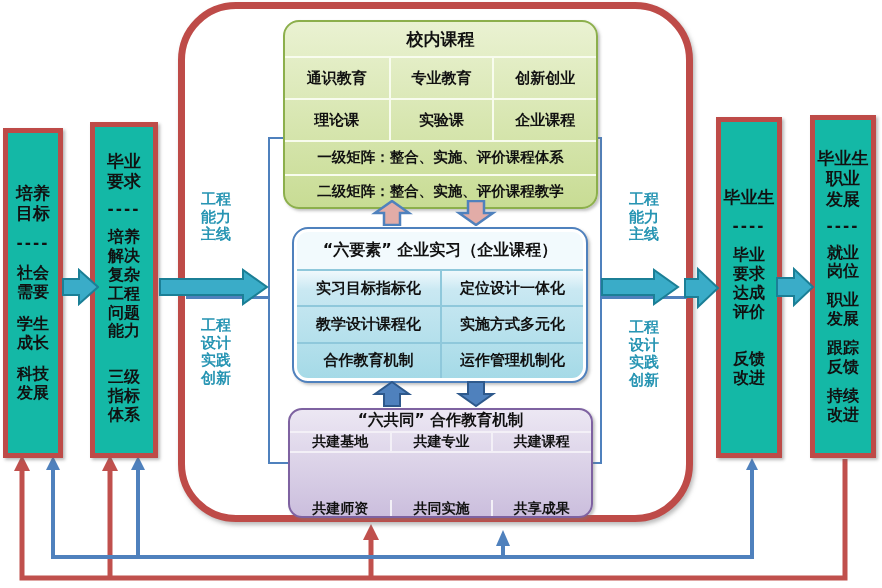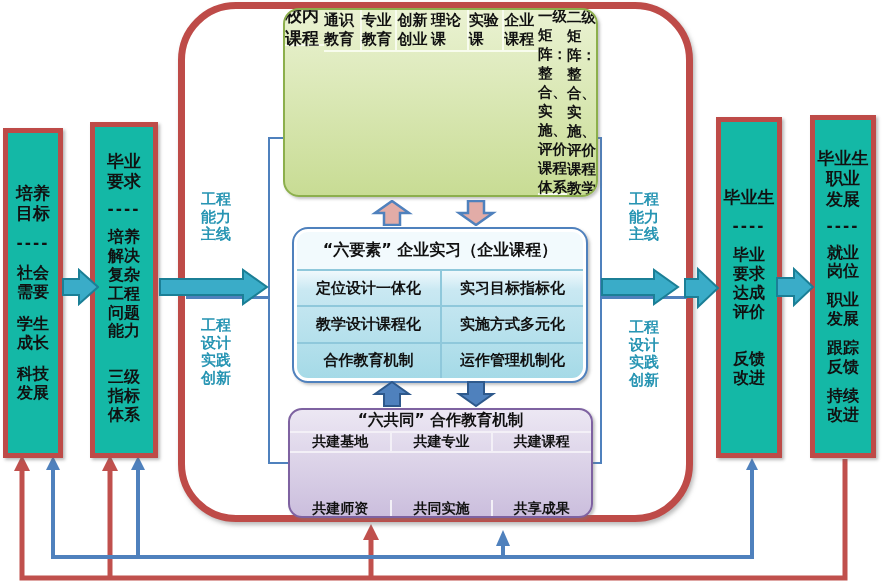--- a/index.html
+++ b/index.html
@@ -19,25 +19,25 @@
   
   #container{position:absolute;left:178px;top:2px;width:515px;height:520px;
              border:7px solid #BE4B48;border-radius:58px;background:#fff;
              box-sizing:border-box;z-index:1;
              box-shadow:2px 3px 4px rgba(120,120,120,.5);}
   #bracket{position:absolute;left:268px;top:137px;width:334px;height:327px;
            border:2px solid #4F81BD;box-sizing:border-box;z-index:2;}
   .conn{position:absolute;height:3px;background:#4F81BD;z-index:2;}
 
   
-  #campus{position:absolute;left:283px;top:8px;width:315px;height:189px;
+  #campus{position:absolute;left:283px;top:20px;width:315px;height:189px;
           border:2px solid #8CAF4C;border-radius:16px;box-sizing:border-box;
           background:linear-gradient(#EAF2D2,#C8DC94);overflow:hidden;z-index:3;
           box-shadow:2px 2px 3px rgba(120,120,120,.45);
-          display:flex;}
+          display:flex;flex-direction:column;}
   #campus .gtitle{height:34px;display:flex;align-items:center;justify-content:center;
           font-size:17px;border-bottom:2px solid #F8FCEE;}
   .g3row{display:grid;grid-template-columns:1fr 1fr 1fr;height:40px;
          border-bottom:2px solid #F8FCEE;}
   .g3row .cell{display:flex;align-items:center;justify-content:center;
          font-size:15px;border-left:2px solid #F8FCEE;}
   .g3row .cell:first-child{border-left:none;border-radius:15px;}
   .gmatrix{flex:1;display:flex;align-items:center;justify-content:center;
          font-size:14.5px;border-bottom:2px solid #F8FCEE;}
   .gmatrix:last-child{border-bottom:none;}
@@ -157,22 +157,22 @@
       <div class="cell">企业课程</div>
     </div>
     <div class="gmatrix">一级矩阵：整合、实施、评价课程体系</div>
     <div class="gmatrix">二级矩阵：整合、实施、评价课程教学</div>
   </div>
 
   <div id="enterprise">
     <div class="inner">
       <div class="btitle">“六要素” 企业实习（企业课程）</div>
       <div class="b2row">
+        <div class="cell">实习目标指标化</div>
         <div class="cell">定位设计一体化</div>
-        <div class="cell">实习目标指标化</div>
       </div>
       <div class="b2row">
         <div class="cell">教学设计课程化</div>
         <div class="cell">实施方式多元化</div>
       </div>
       <div class="b2row">
         <div class="cell">合作教育机制</div>
         <div class="cell">运作管理机制化</div>
       </div>
     </div>

